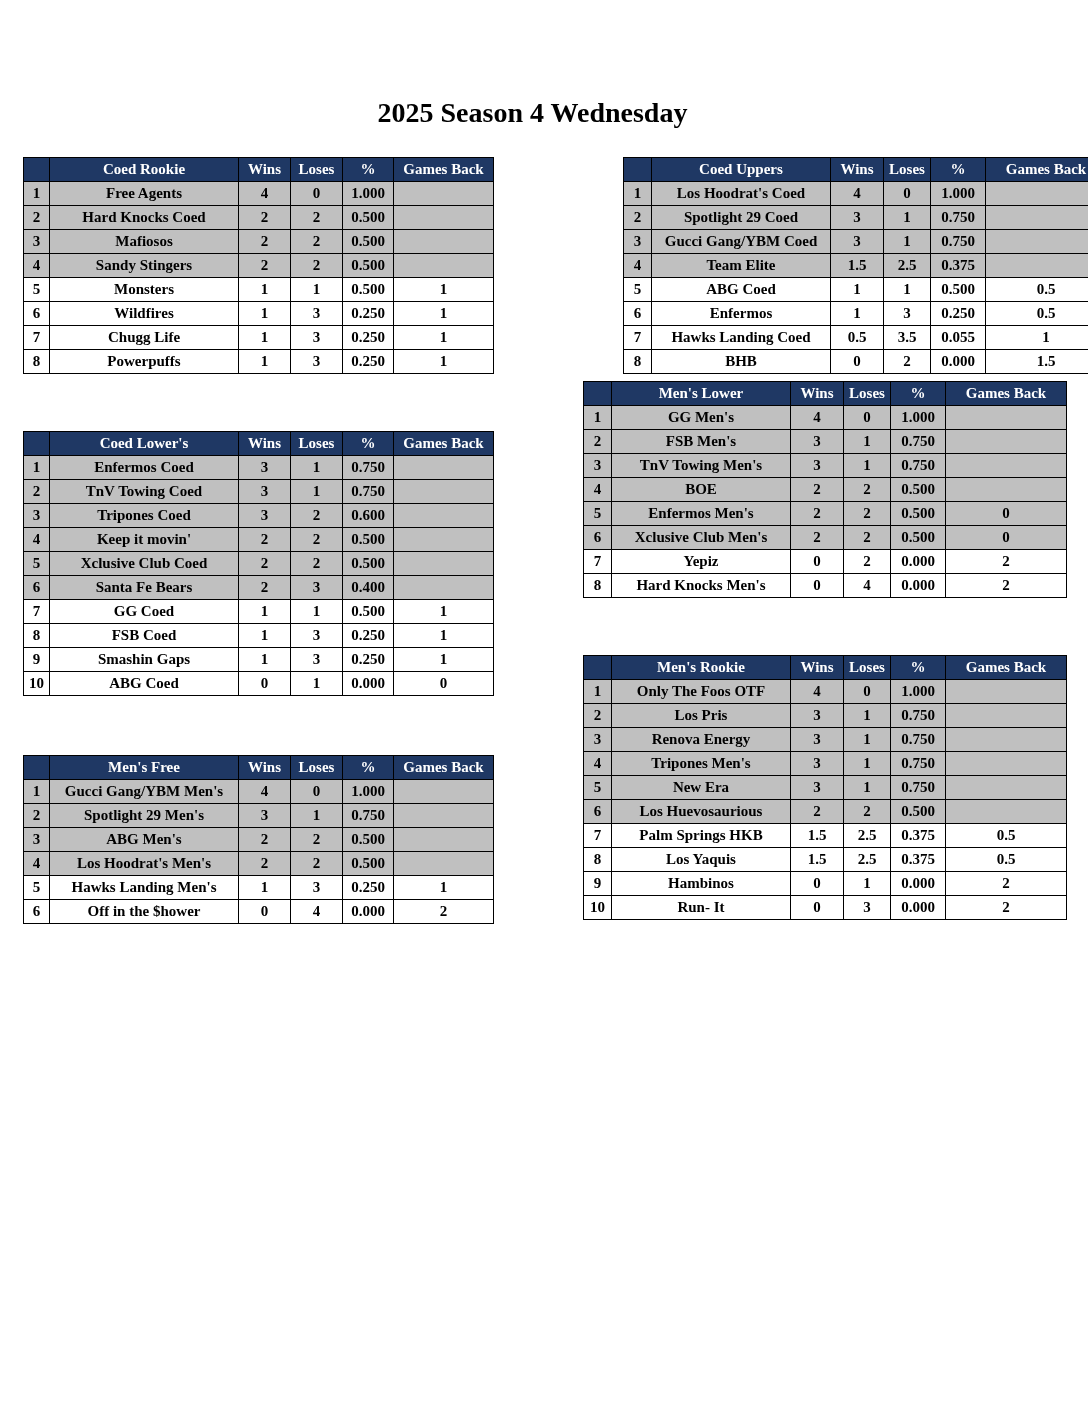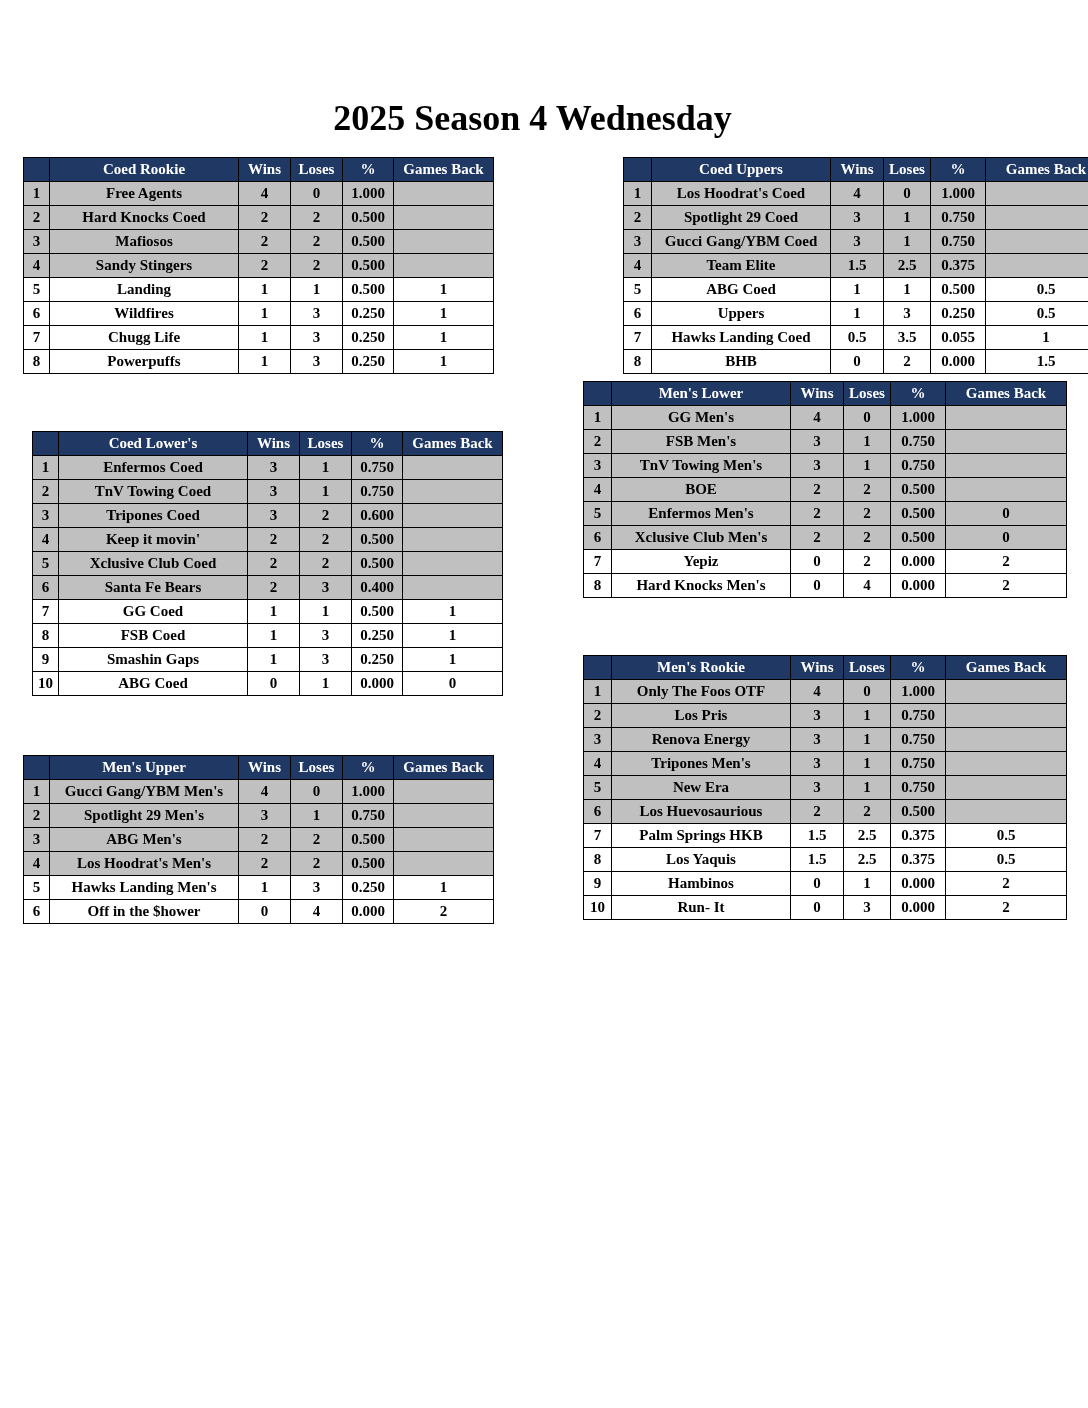--- a/index.html
+++ b/index.html
@@ -6,38 +6,38 @@
     --header-bg:#1F3864;
     --shaded-row:#C0C0C0;
   }
   html,body{margin:0;padding:0;}
   body{
     width:1088px;height:1408px;position:relative;background:#fff;
     font-family:"Liberation Serif", serif;font-weight:bold;color:#000;
   }
   .page-title{
     position:absolute;top:97px;left:0;width:1065px;margin:0;
-    text-align:center;font-size:36px;font-weight:bold;
+    text-align:center;font-size:28px;font-weight:bold;
   }
   table{
     position:absolute;border-collapse:collapse;table-layout:fixed;
     font-family:"Liberation Serif", serif;
   }
   th,td{
     border:1px solid #000;height:23px;padding:0 3px;
     font-size:15px;font-weight:bold;overflow:hidden;white-space:nowrap;
     line-height:23px;
   }
   th{background:var(--header-bg);color:#fff;text-align:center;}
   td{background:#fff;}
   tr.shaded td{background:var(--shaded-row);}
   td.rank,td.num{text-align:center;}
   td.team{text-align:center;}
   #t0{left:23px;top:157px;width:470px;padding-left:41px;}
-  #t1{left:32px;top:431px;width:470px;}
+  #t1{left:23px;top:431px;width:470px;}
   #t2{left:23px;top:755px;width:470px;}
   #t3{left:583px;top:157px;width:483px;margin-left:40px;}
   #t4{left:583px;top:381px;width:483px;}
   #t5{left:583px;top:655px;width:483px;}
 </style>
 </head>
 <body>
 
 <h1 class="page-title">2025 Season 4 Wednesday</h1>
 
@@ -88,21 +88,21 @@
       <tr class="shaded">
         <td class="rank">4</td>
         <td class="team">Sandy Stingers</td>
         <td class="num">2</td>
         <td class="num">2</td>
         <td class="num">0.500</td>
         <td class="num"></td>
       </tr>
       <tr>
         <td class="rank">5</td>
-        <td class="team">Landing</td>
+        <td class="team">Monsters</td>
         <td class="num">1</td>
         <td class="num">1</td>
         <td class="num">0.500</td>
         <td class="num">1</td>
       </tr>
       <tr>
         <td class="rank">6</td>
         <td class="team">Wildfires</td>
         <td class="num">1</td>
         <td class="num">3</td>
@@ -234,21 +234,21 @@
       <col style="width: 26px;">
       <col style="width: 189px;">
       <col style="width: 52px;">
       <col style="width: 52px;">
       <col style="width: 51px;">
       <col style="width: 100px;">
     </colgroup>
     <thead>
       <tr>
         <th></th>
-        <th>Men's Upper</th>
+        <th>Men's Free</th>
         <th>Wins</th>
         <th>Loses</th>
         <th>%</th>
         <th>Games Back</th>
       </tr>
     </thead>
     <tbody>
       <tr class="shaded">
         <td class="rank">1</td>
         <td class="team">Gucci Gang/YBM Men's</td>
@@ -354,21 +354,21 @@
       <tr>
         <td class="rank">5</td>
         <td class="team">ABG Coed</td>
         <td class="num">1</td>
         <td class="num">1</td>
         <td class="num">0.500</td>
         <td class="num">0.5</td>
       </tr>
       <tr>
         <td class="rank">6</td>
-        <td class="team">Uppers</td>
+        <td class="team">Enfermos</td>
         <td class="num">1</td>
         <td class="num">3</td>
         <td class="num">0.250</td>
         <td class="num">0.5</td>
       </tr>
       <tr>
         <td class="rank">7</td>
         <td class="team">Hawks Landing Coed</td>
         <td class="num">0.5</td>
         <td class="num">3.5</td>

